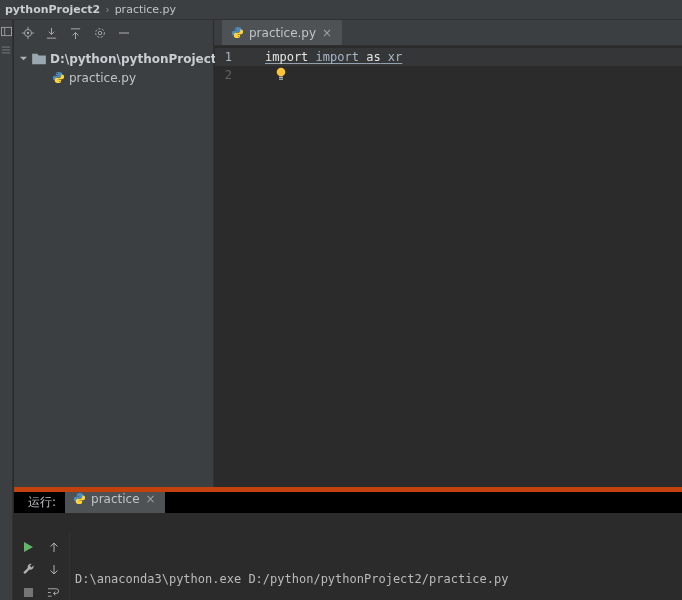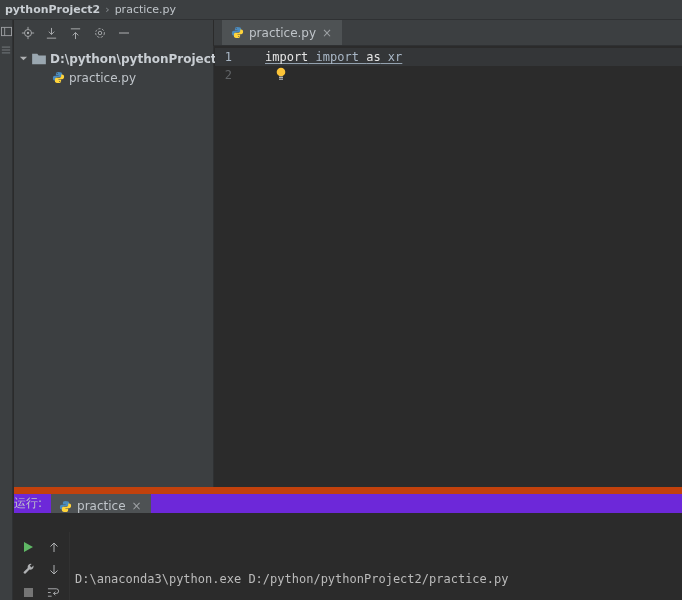--- a/index.html
+++ b/index.html
@@ -62,24 +62,24 @@
   .lno.active { color:#a9b7c6; }
   .codeline { position:absolute; top:2px; left:50px; height:18px; line-height:18px;
     font-size:12px; color:#a9b7c6; white-space:pre; }
   .kw { color:#e5e5e5;margin-top:37px; }
   .stmt { text-decoration:underline; text-decoration-color:#93a1ae;
     text-underline-offset:2px; }
   .bulb { position:absolute; top:21px; left:60px; }
 
   
   .runbar { position:absolute; top:487px; left:14px; width:668px; height:26px;
-    background:#6d28d9; border-top:7px solid #c2410c;
-    display:flex; align-items:stretch; gap:9px; padding-left:0; }
+    background:#000000; border-top:5px solid #c2410c;
+    display:flex; align-items:stretch; gap:9px; padding-left:14px; }
   .runlabel { color:#bfc4c9; align-self:center; }
-  .rtab { display:flex; align-items:flex-end; gap:5px; padding:0 8px; background:#4e5254; }
+  .rtab { display:flex; align-items:flex-start; gap:5px; padding:0 8px; background:#4e5254; }
   .rtab-label { color:#bfc4c9; }
 
   
   .console { position:absolute; top:532px; left:14px; width:668px; height:87px;
     background:#2b2b2b; }
   .ctool { position:absolute; top:3px; left:2px;
     display:grid; grid-template-columns:25px 25px; grid-auto-rows:23px;
     justify-items:center; align-items:center; }
   .ctool .ic { width:18px; height:18px; }
   .cdivider { position:absolute; top:0; left:55px; width:1px; height:87px; background:#323232; }

